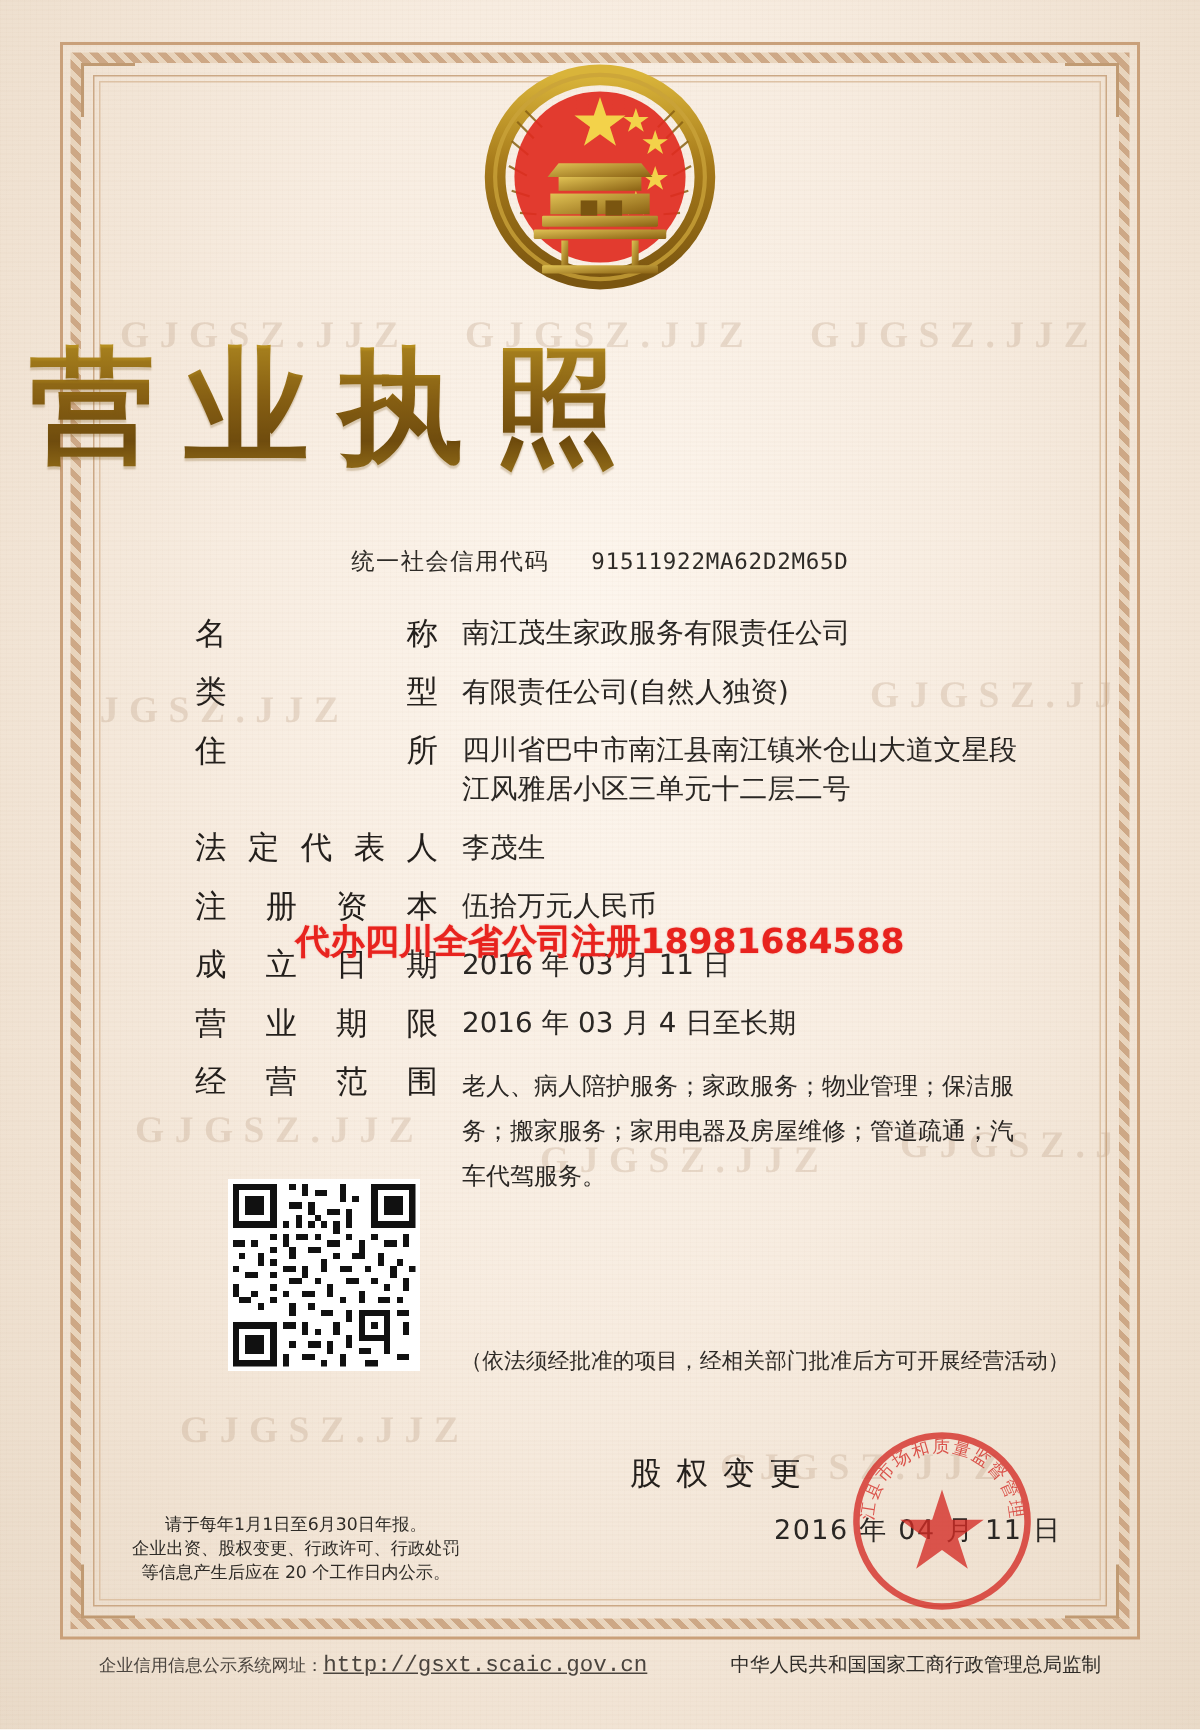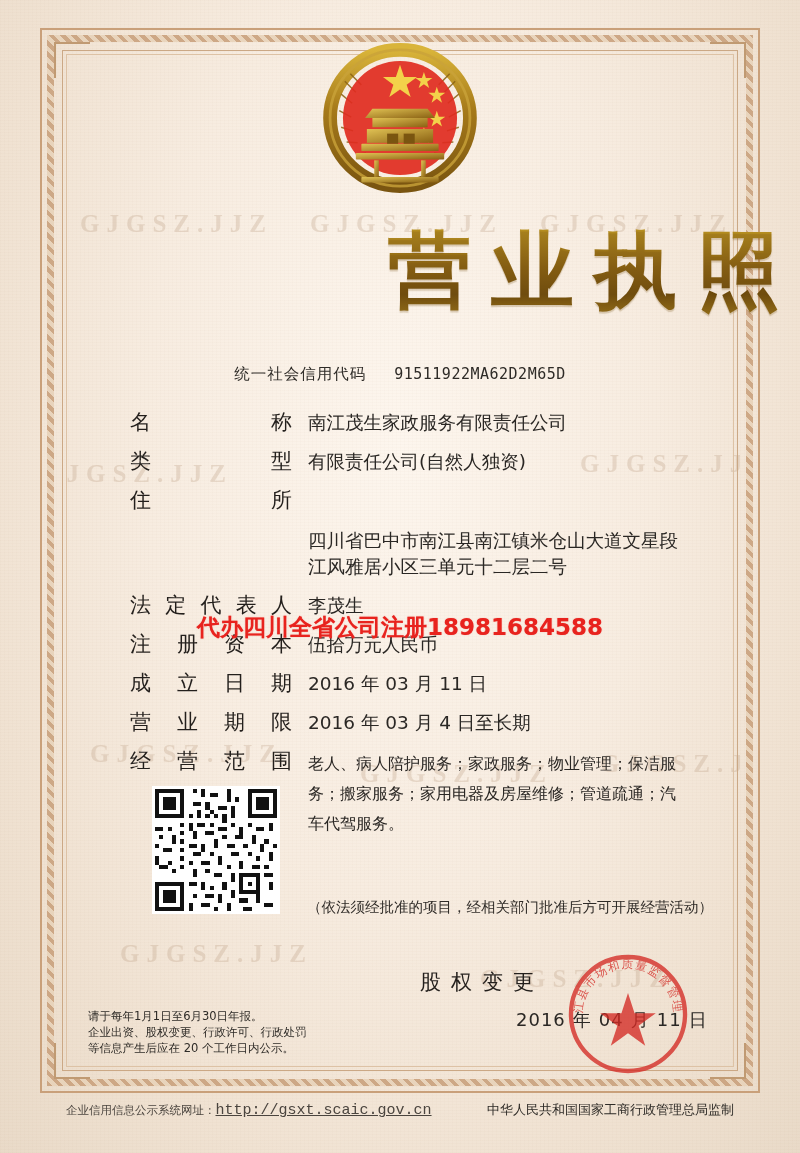--- a/index.html
+++ b/index.html
@@ -90,34 +90,33 @@
     top: 26px;
     transform: translateX(-50%);
     width: 184px;
     height: 184px;
   }
 
   
   .title {
     position: absolute;
     top: 216px;
-    left: 0; right: 0;
-    text-align: right;
+    left: 0; right: 16px;
+    text-align: left;
     font-family: "DejaVu Sans", sans-serif;
     font-weight: bold;
     font-size: 83px;
     letter-spacing: 20px;
     text-indent: 20px;
     color: #8a6410;
     background: linear-gradient(180deg, #c9a227 0%, #8a6213 45%, #6d4a0c 70%, #b48c22 100%);
     -webkit-background-clip: text;
     background-clip: text;
     color: transparent;
     text-shadow: 0 2px 1px rgba(120,85,20,.25);
-    padding-left: 20px;
   }
 
   
   .code-line {
     position: absolute;
     top: 364px;
     left: 0; right: 0;
     text-align: center;
     font-size: 15.5px;
     color: #2e2b27;
@@ -157,21 +156,21 @@
   }
   .row .k span { display: inline-block; }
   .row .v {
     flex: 1;
     font-size: 18.5px;
     color: #2a2724;
     line-height: 26px;
     padding-top: 2px;
     font-family: "DejaVu Sans", sans-serif;
   }
-  .row.addr .v { line-height: 26px; margin-top: 40px; }
+  .row.addr .v { line-height: 26px; }
   .row.scope .v { font-size: 16px; line-height: 30px; }
 
   
   .ad-text {
     position: absolute;
     top: 612px;
     left: 50%;
     transform: translateX(-50%);
     width: 760px;
     text-align: center;
@@ -246,20 +245,21 @@
 
   
   .notice {
     position: absolute;
     left: 88px;
     top: 1008px;
     font-size: 11.5px;
     line-height: 16px;
     color: #2e2b27;
     font-family: "DejaVu Sans", sans-serif;
+    text-align: center;
   }
 
   
   .footer-left {
     position: absolute;
     left: 66px;
     bottom: 34px;
     font-size: 11.5px;
     color: #4a443e;
     font-family: "DejaVu Sans", sans-serif;

